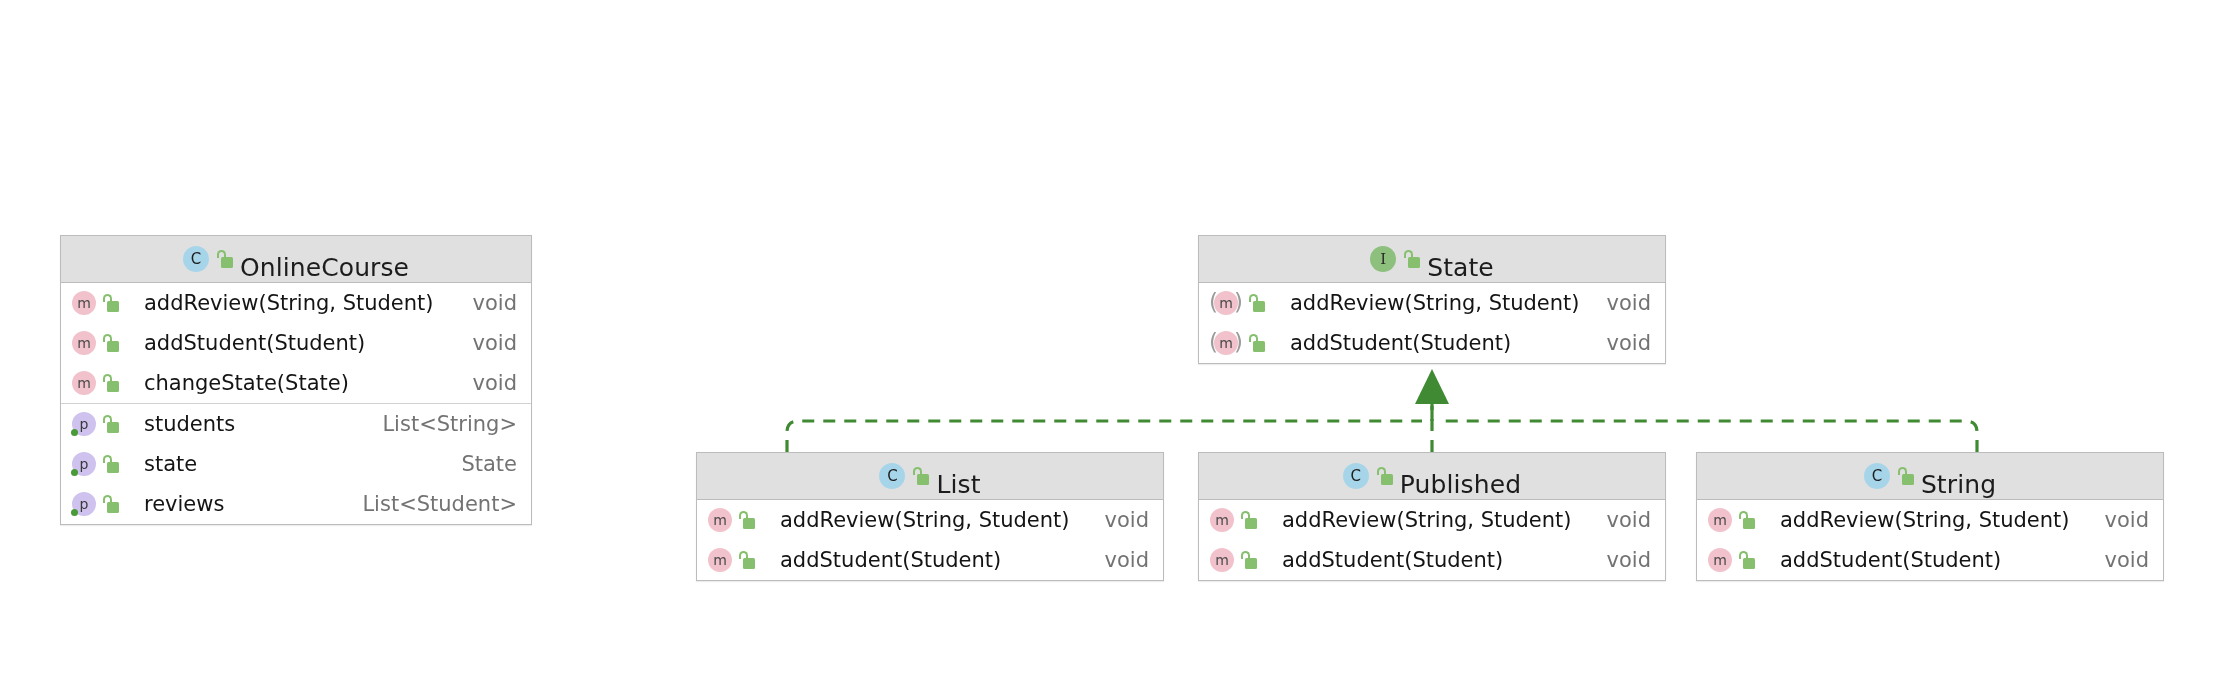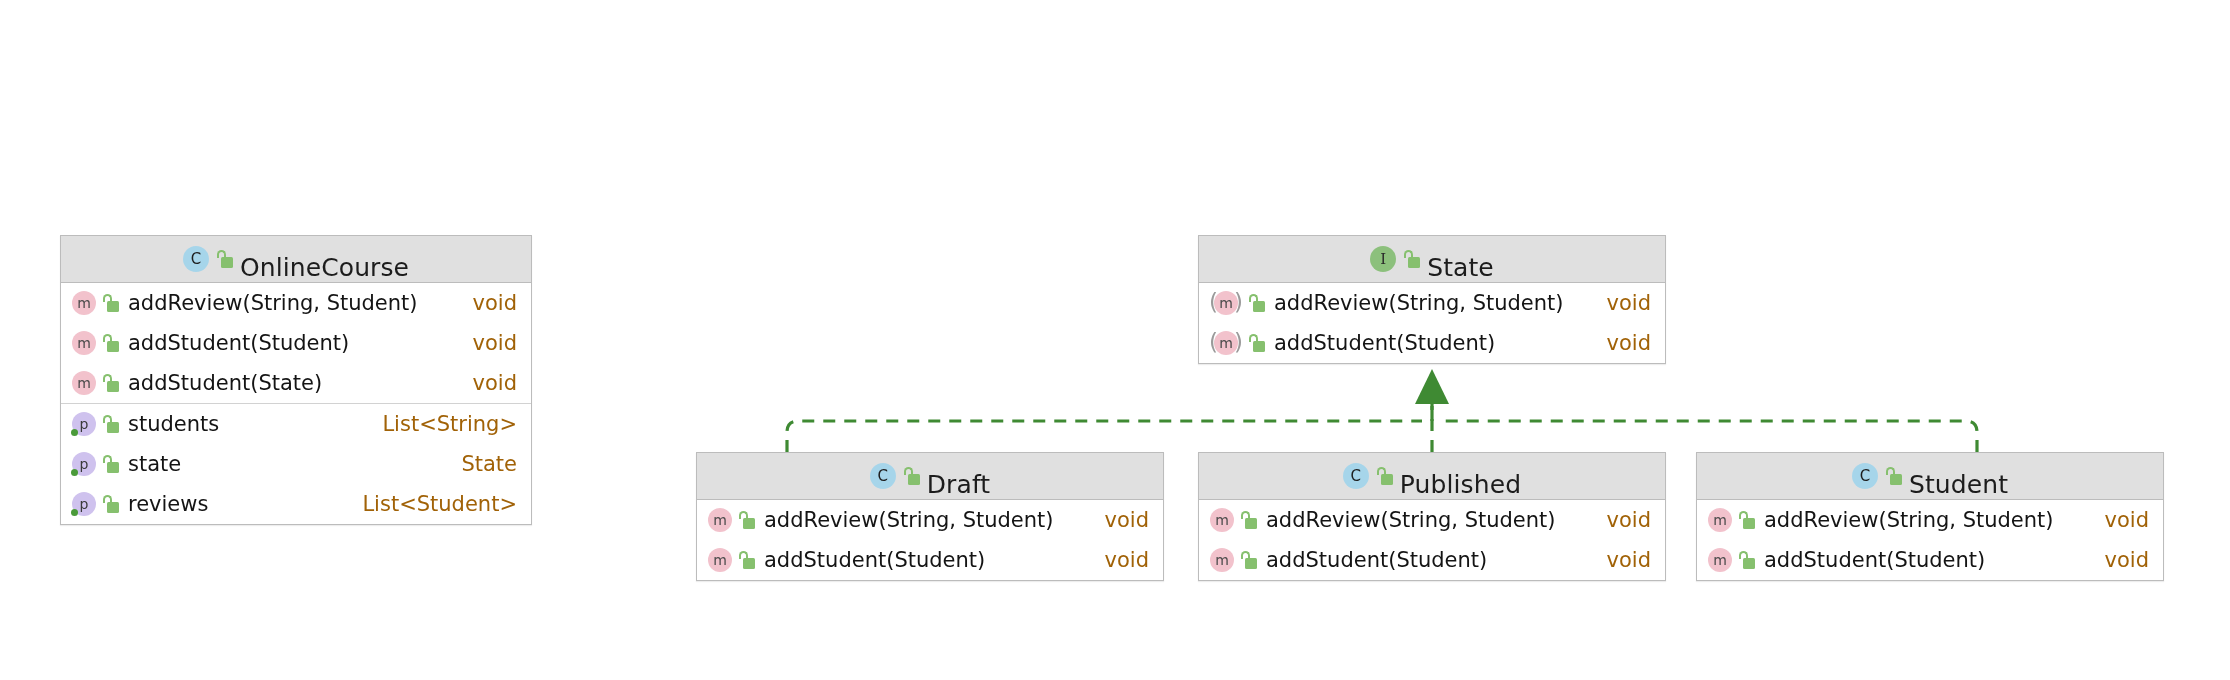--- a/index.html
+++ b/index.html
@@ -69,25 +69,25 @@
     height: 40px;
     display: flex;
     align-items: center;
     padding: 0 14px 0 11px;
     gap: 6px;
     white-space: nowrap;
   }
   .row-name {
     font-size: 21px;
     color: #141414;
-    margin-left: 3px;
+    margin-left: 19px;
   }
   .row-type {
     font-size: 21px;
-    color: #a16207;
+    color: #737373;
     margin-left: auto;
     padding-left: 18px;
   }
 
   
   .ic {
     display: inline-flex;
     align-items: center;
     justify-content: center;
     flex: 0 0 auto;
@@ -237,21 +237,21 @@
       <div class="uml-row">
         <span class="ic">
             <span class="badge row-badge badge-method">m</span>
           </span>
         <span class="ic">
             <span class="lock">
               <span class="shackle"></span>
               <span class="body"></span>
             </span>
           </span>
-        <span class="row-name">addStudent(State)</span>
+        <span class="row-name">changeState(State)</span>
         <span class="row-type">void</span>
       </div>
     </div>
 
     <div class="uml-section">
       <div class="uml-row">
         <span class="ic">
             <span class="badge row-badge badge-prop">p</span>
             <span class="prop-dot"></span>
           </span>
@@ -342,21 +342,21 @@
     <div class="uml-header">
       <span class="ic">
         <span class="badge badge-class">C</span>
       </span>
       <span class="ic">
         <span class="lock">
             <span class="shackle"></span>
             <span class="body"></span>
           </span>
       </span>
-      <span class="uml-title">Draft</span>
+      <span class="uml-title">List</span>
     </div>
     <div class="uml-section">
       <div class="uml-row">
         <span class="ic">
             <span class="badge row-badge badge-method">m</span>
           </span>
         <span class="ic">
             <span class="lock">
               <span class="shackle"></span>
               <span class="body"></span>
@@ -428,21 +428,21 @@
     <div class="uml-header">
       <span class="ic">
         <span class="badge badge-class">C</span>
       </span>
       <span class="ic">
         <span class="lock">
             <span class="shackle"></span>
             <span class="body"></span>
           </span>
       </span>
-      <span class="uml-title">Student</span>
+      <span class="uml-title">String</span>
     </div>
     <div class="uml-section">
       <div class="uml-row">
         <span class="ic">
             <span class="badge row-badge badge-method">m</span>
           </span>
         <span class="ic">
             <span class="lock">
               <span class="shackle"></span>
               <span class="body"></span>

